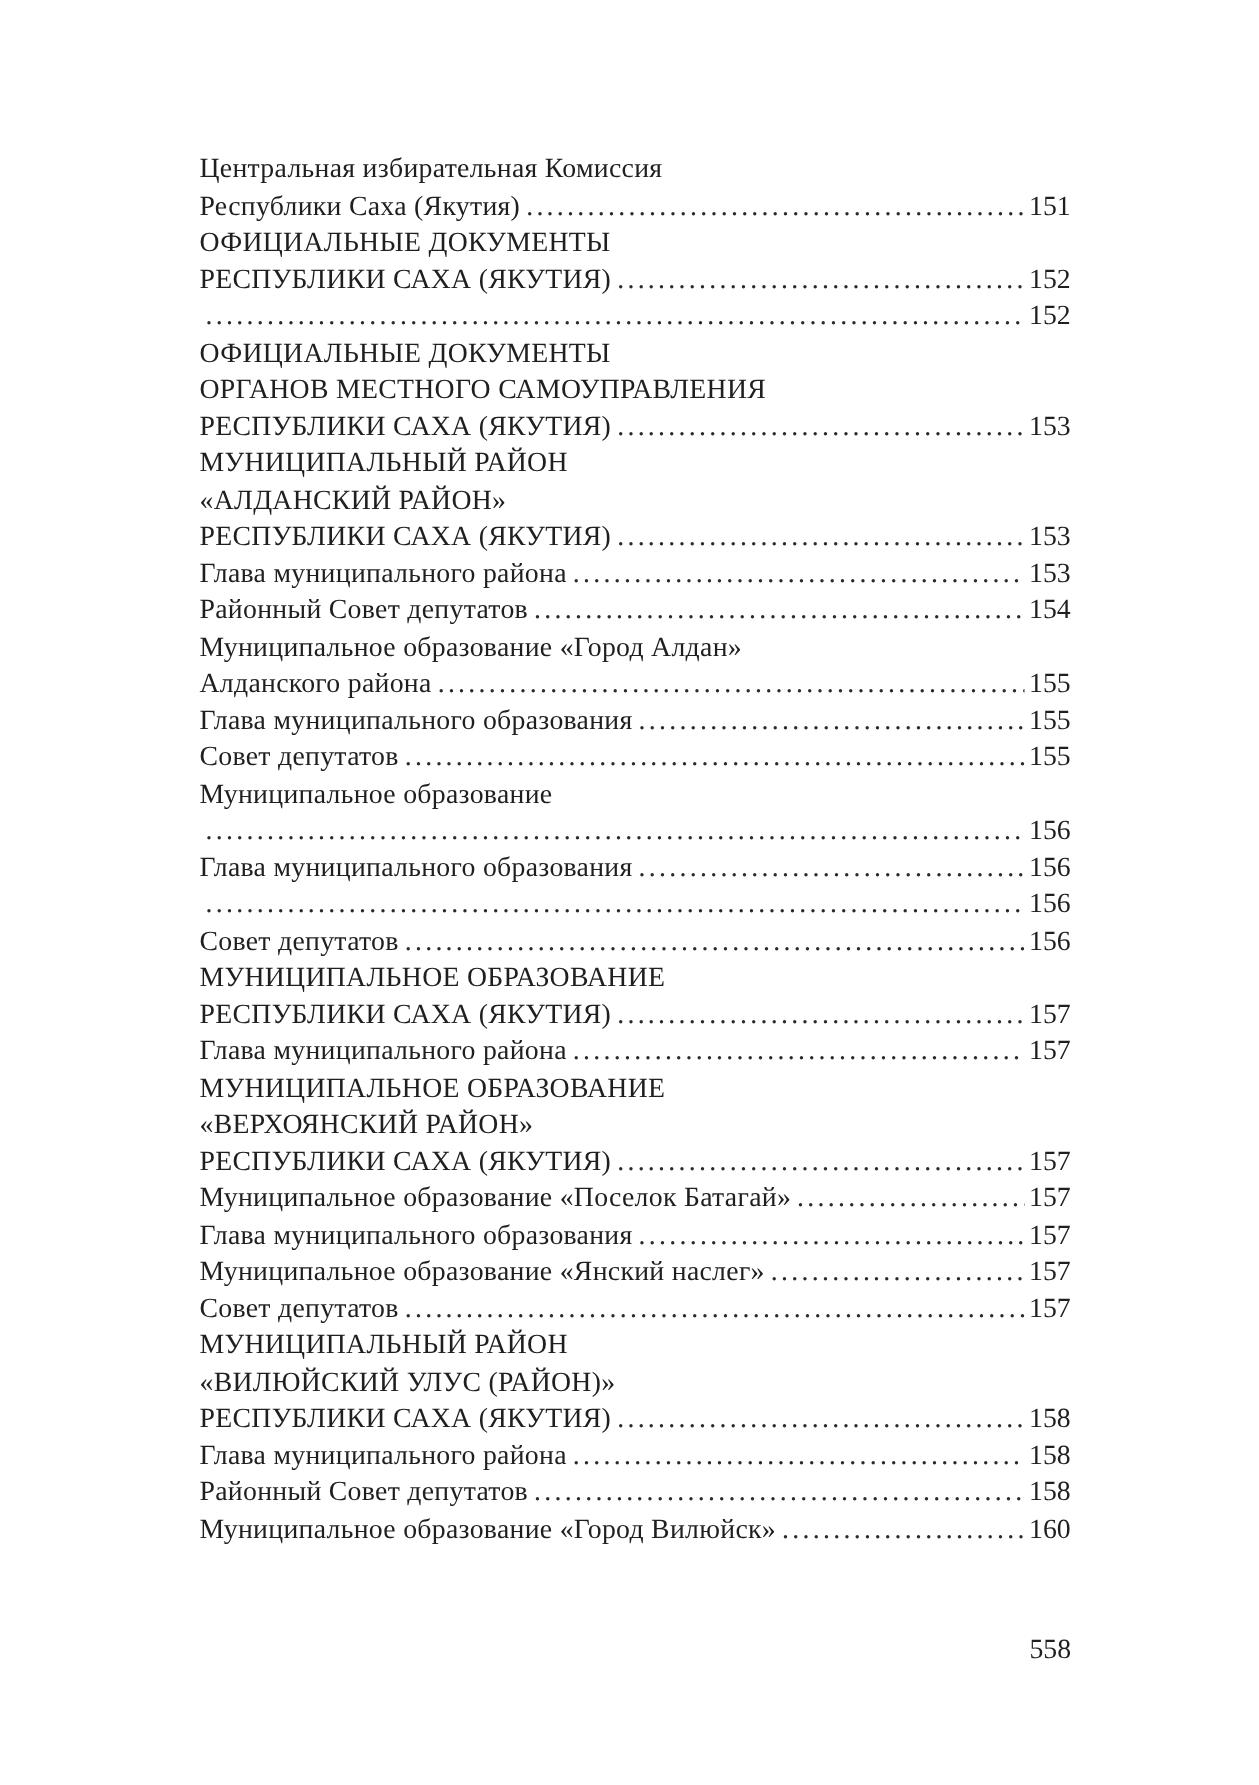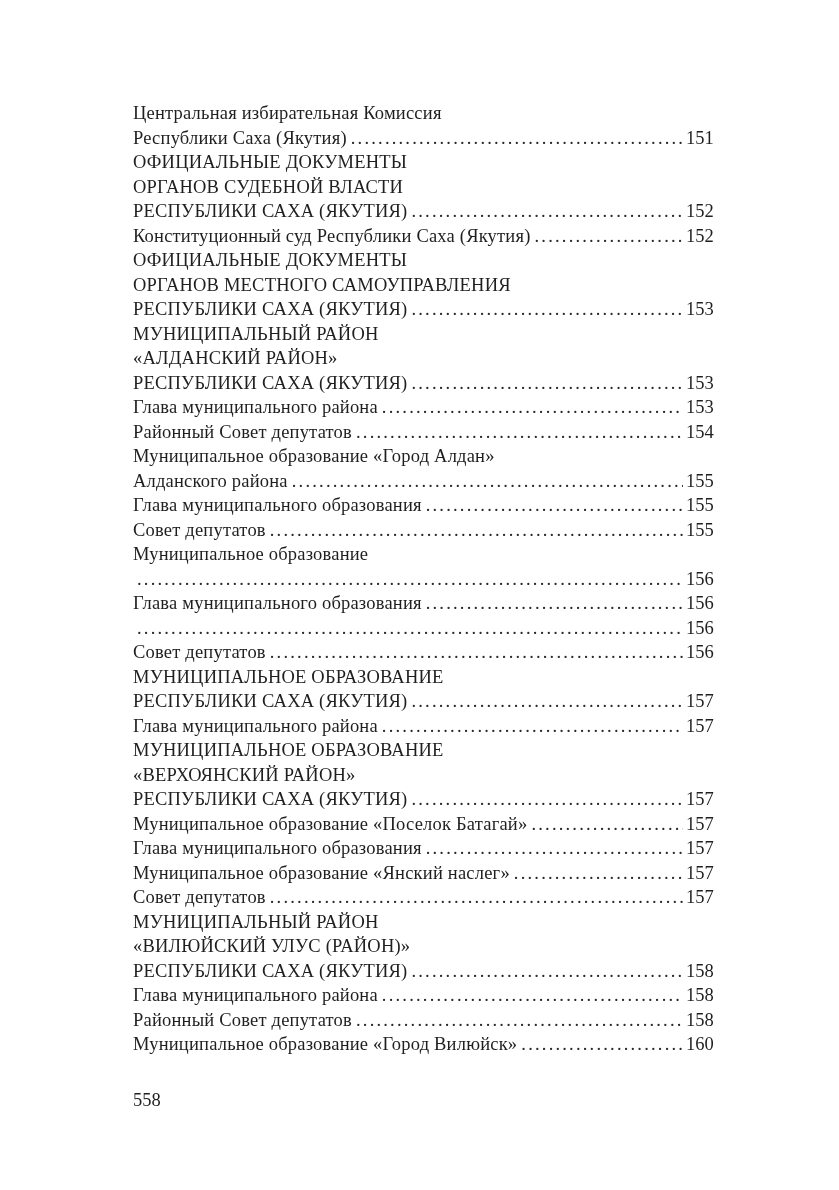--- a/index.html
+++ b/index.html
@@ -47,21 +47,21 @@
   }
   .pagenum {
     flex: 0 0 auto;
     min-width: 28px;
   }
   .footer {
     position: absolute;
     left: 133px;
     width: 581px;
     top: 1090px;
-    text-align: left;
+    text-align: right;
     font-size: 18.5px;
   }
 </style>
 </head>
 <body>
 
 <div class="page">
   <div class="toc" id="toc">
   <div class="row">
     <span class="title">Центральная избирательная Комиссия</span>
@@ -74,34 +74,28 @@
     <span class="leader" aria-hidden="true">............................................................................................................................................................................................................................</span>
     <span class="pagenum">151</span>
   </div>
 
   <div class="row">
     <span class="title">ОФИЦИАЛЬНЫЕ ДОКУМЕНТЫ</span>
     <span class="leader hidden" aria-hidden="true"></span>
     <span class="pagenum" style="min-width: 0px;"></span>
   </div>
 
-  <div class="row">
-    <span class="title">ОРГАНОВ СУДЕБНОЙ ВЛАСТИ</span>
-    <span class="leader hidden" aria-hidden="true"></span>
-    <span class="pagenum" style="min-width: 0px;"></span>
-  </div>
 
   <div class="row">
     <span class="title">РЕСПУБЛИКИ САХА (ЯКУТИЯ)</span>
     <span class="leader" aria-hidden="true">............................................................................................................................................................................................................................</span>
     <span class="pagenum">152</span>
   </div>
 
   <div class="row">
-    <span class="title">Конституционный суд Республики Саха (Якутия)</span>
     <span class="leader" aria-hidden="true">............................................................................................................................................................................................................................</span>
     <span class="pagenum">152</span>
   </div>
 
   <div class="row">
     <span class="title">ОФИЦИАЛЬНЫЕ ДОКУМЕНТЫ</span>
     <span class="leader hidden" aria-hidden="true"></span>
     <span class="pagenum" style="min-width: 0px;"></span>
   </div>
 

